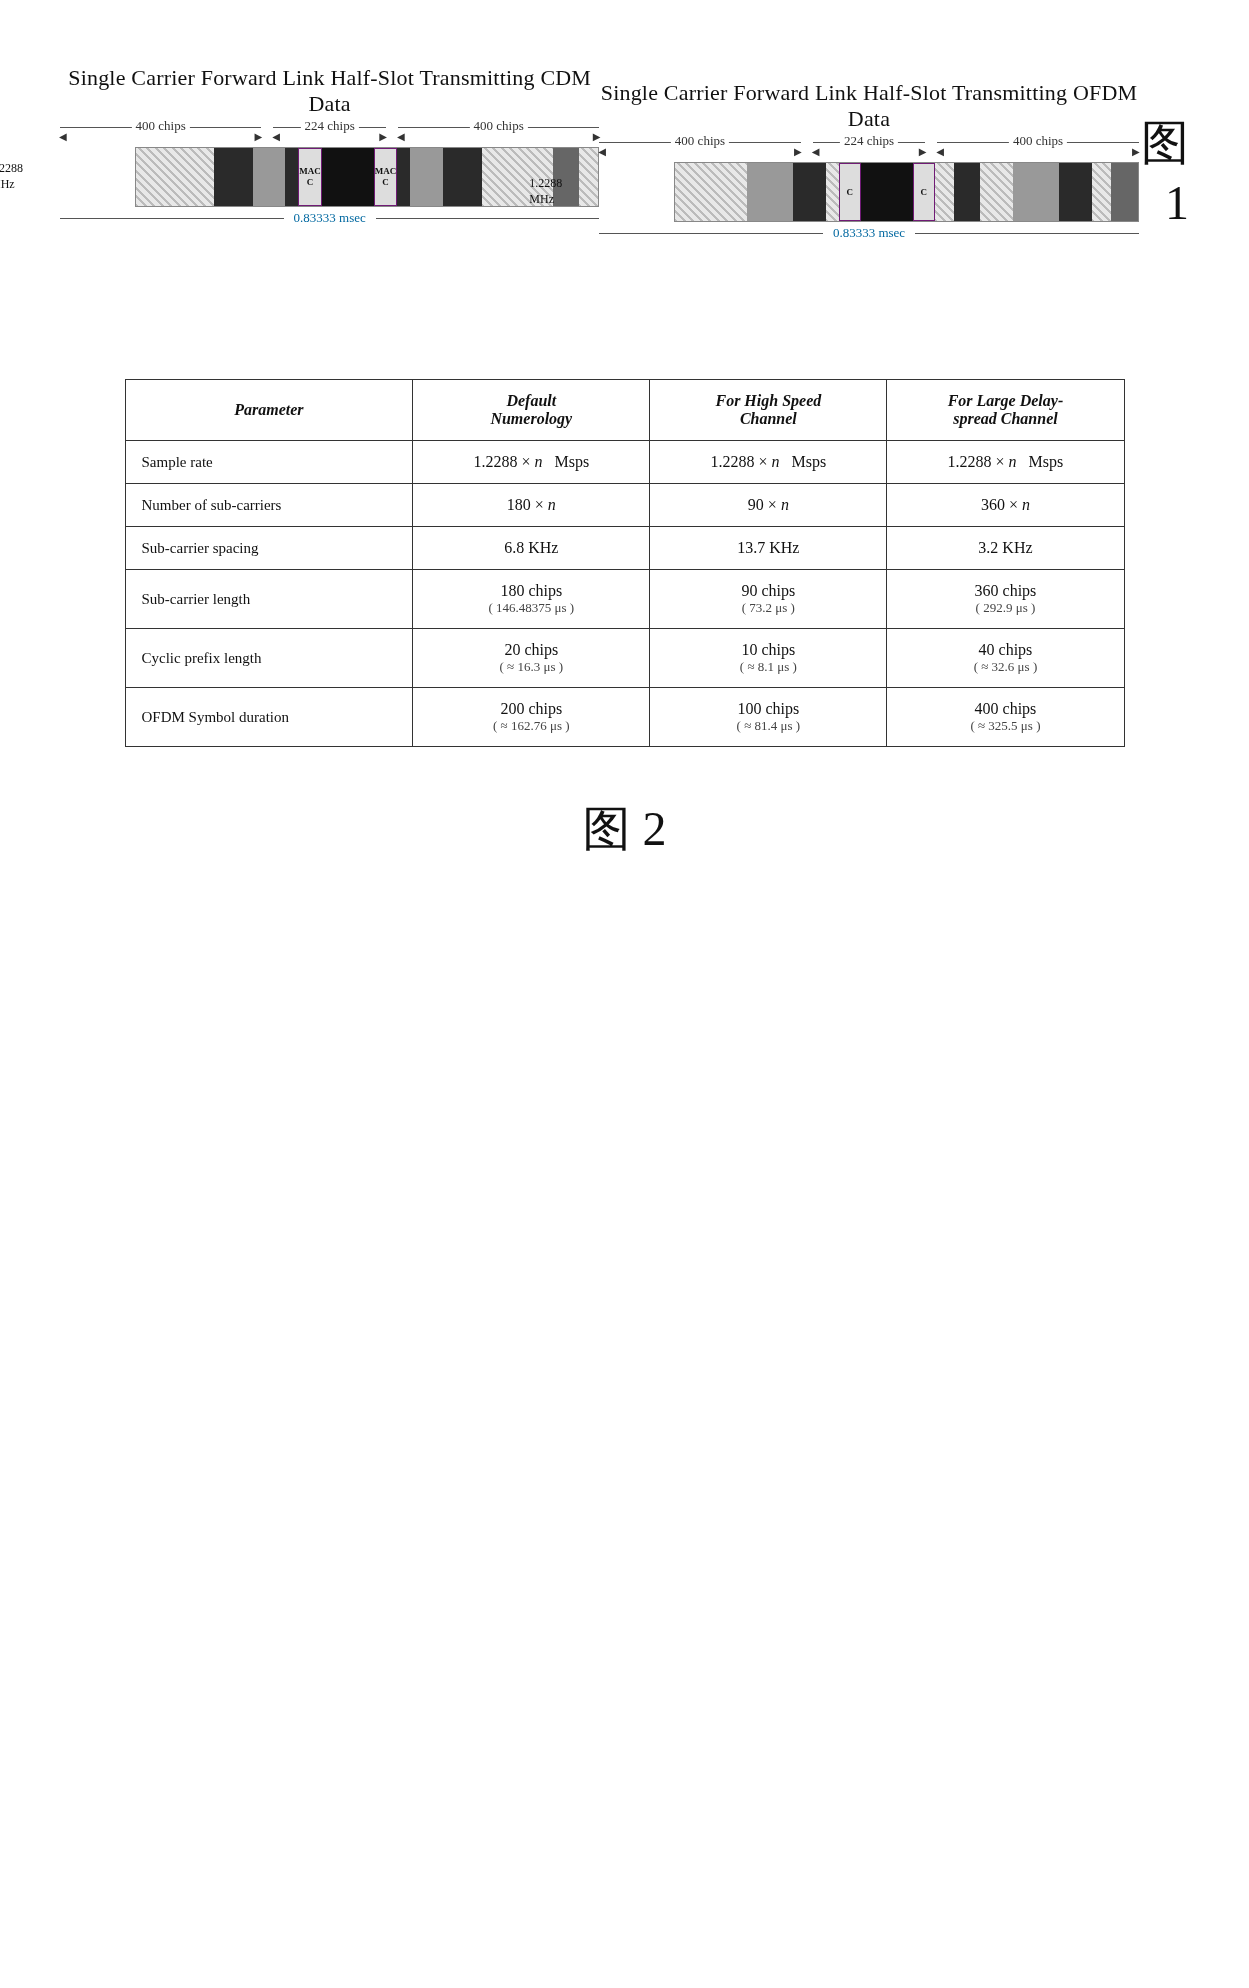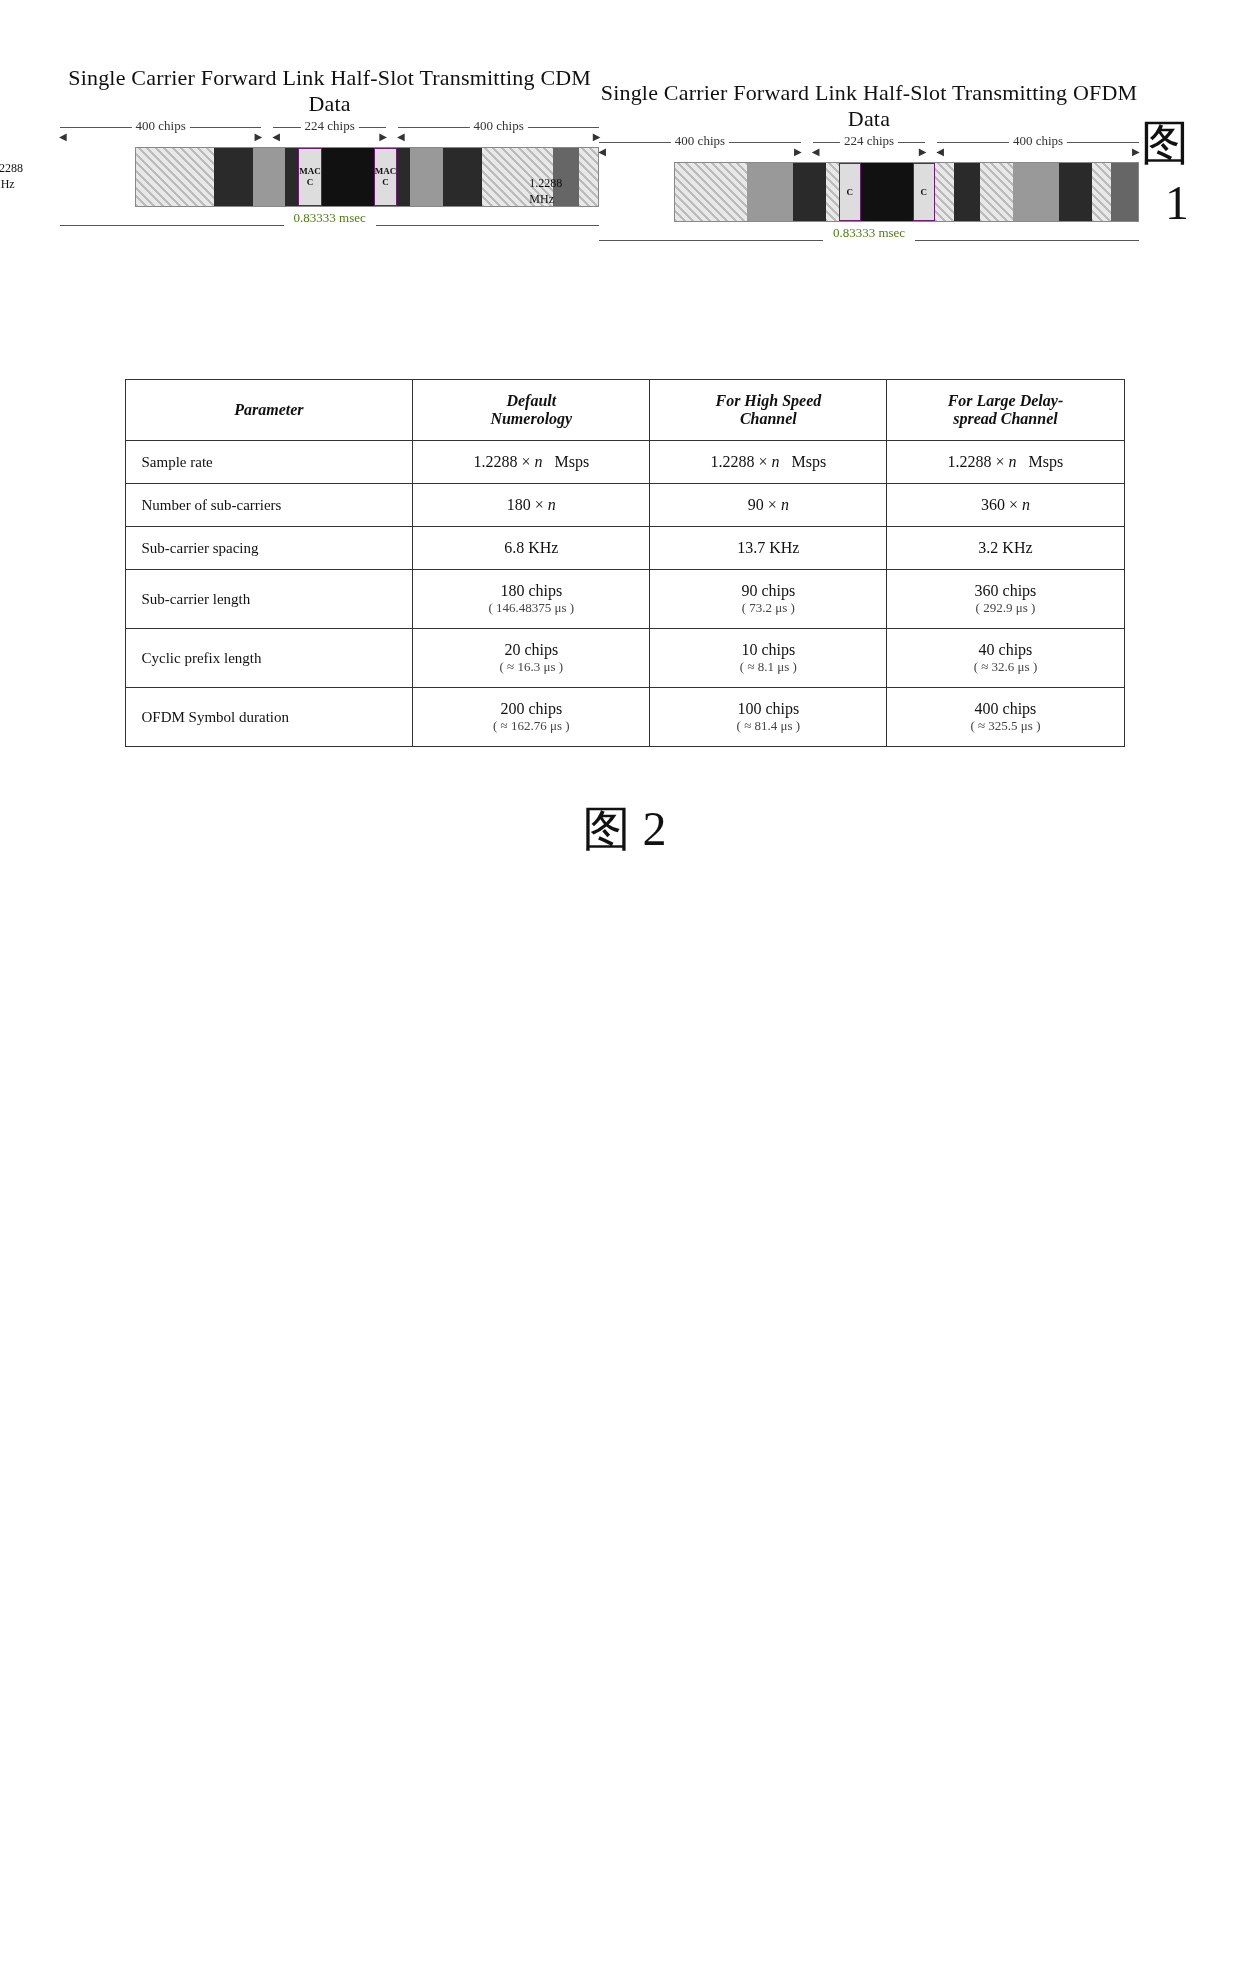--- a/index.html
+++ b/index.html
@@ -107,25 +107,25 @@
     .seg-dark   { background: #2a2a2a; }
     .seg-gray   { background: #999; }
     .seg-mid    { background: #666; }
     .seg-mac    { background: #ddd; border: 1px solid #701a75; font-size: 9px; text-align: center; line-height: 1.2; }
     .seg-hatch  { background: repeating-linear-gradient(45deg,#bbb,#bbb 2px,#e8e8e8 2px,#e8e8e8 6px); }
     .seg-black  { background: #111; }
 
     
     .time-ruler {
       display: flex;
-      align-items: flex-end;
+      align-items: center;
       width: 100%;
       font-size: 13px;
       margin-top: 3px;
-      color: #4d7c0f;
+      color: #0369a1;
     }
     .time-ruler .t-left { flex: 1; border-top: 1px solid #555; }
     .time-ruler .t-label { padding: 0 10px; white-space: nowrap; }
     .time-ruler .t-right { flex: 1; border-top: 1px solid #555; }
 
     
     .fig-caption {
       font-size: 48px;
       text-align: right;
       margin: 40px 0 20px 0;

